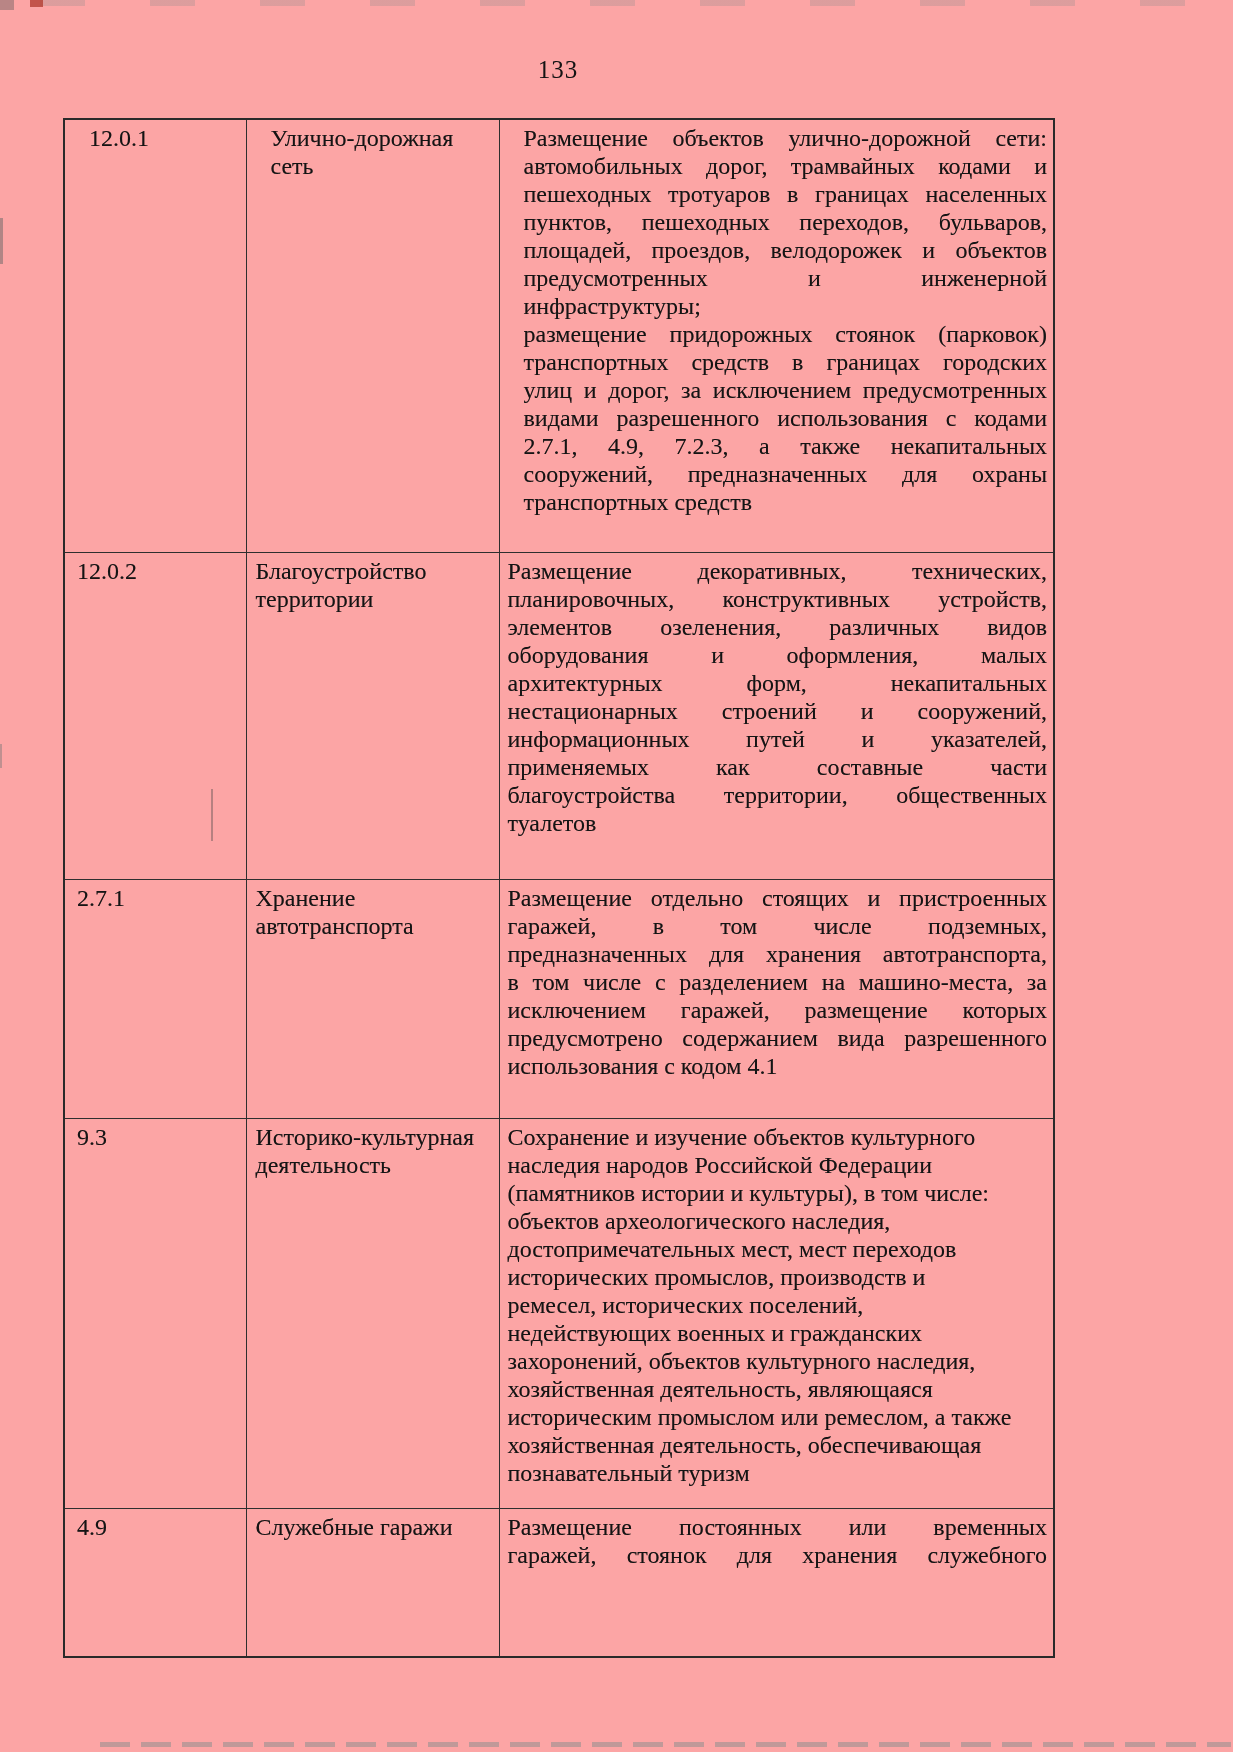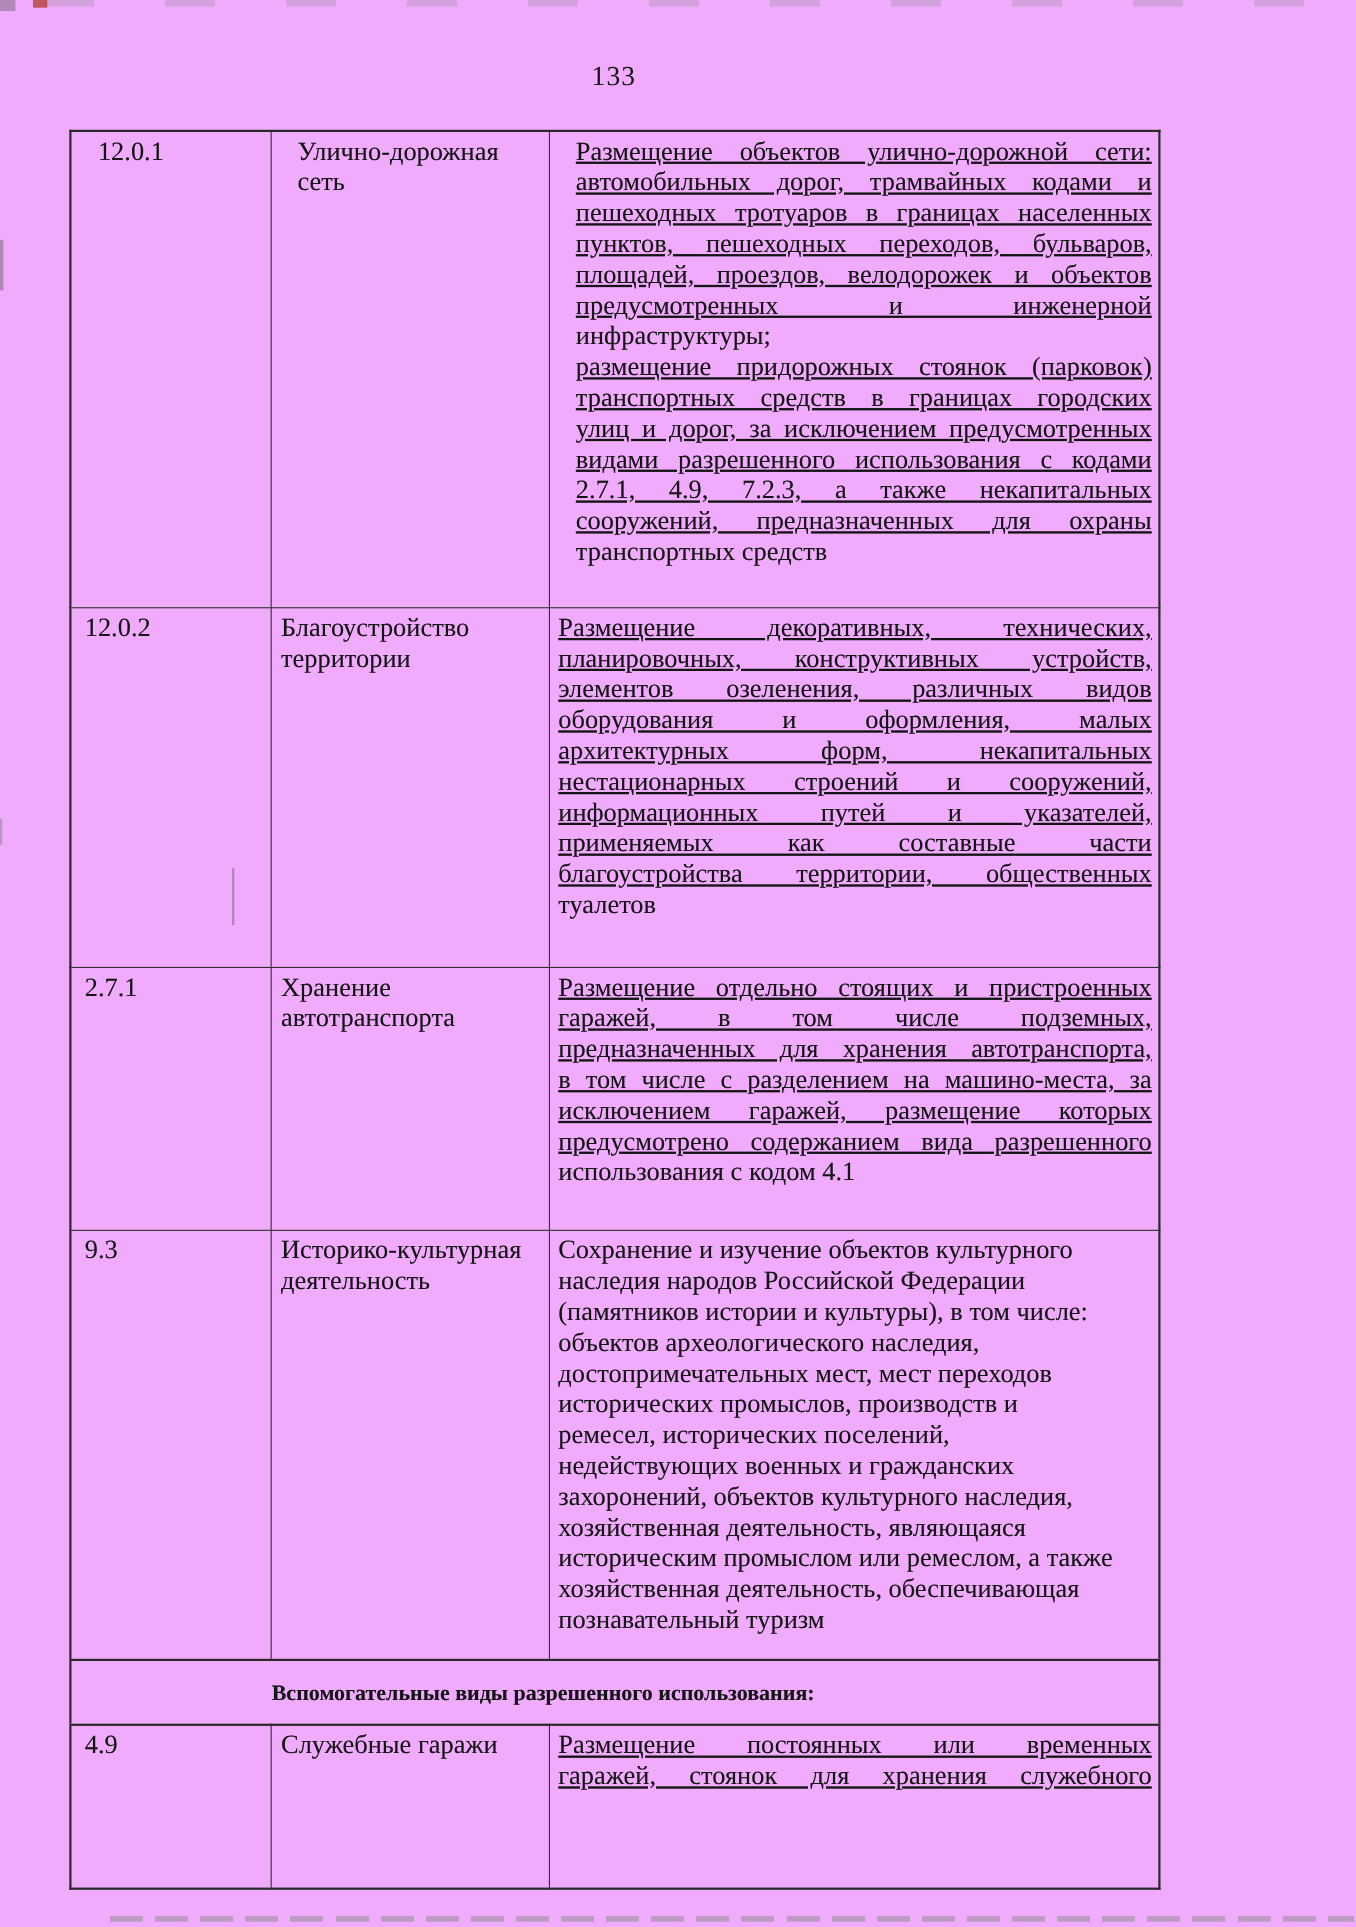--- a/index.html
+++ b/index.html
@@ -1,19 +1,19 @@
 <!DOCTYPE html>
 <html><head>
 <meta charset="utf-8">
 <style>
   html,body{margin:0;padding:0;background:#ffffff;}
   .page{
     position:relative;
     width:1233px;height:1752px;
-    background:#f0abfc;
+    background:#fca5a5;
     overflow:hidden;
     font-family:"Liberation Serif","DejaVu Serif",serif;
     color:#141414;
   }
   
   .art{position:absolute;pointer-events:none;}
   .top-smudge{left:40px;top:0;right:0;height:6px;
     background:repeating-linear-gradient(90deg,#8a8a8a 0 45px,transparent 45px 110px);
     opacity:.28;}
   .corner-mark{left:0;top:0;width:14px;height:10px;background:#555;opacity:.4;}
@@ -40,21 +40,21 @@
     vertical-align:top;
     text-shadow:0 0 .6px rgba(20,20,20,.35);
     overflow:hidden;
   }
   .doc-table{border:2px solid #2a2a2a;}
   .c-code{padding:4px 6px 4px 12px;}
   .c-name{padding:4px 6px 4px 9px;}
   .c-desc{padding:4px 6px 4px 8px;}
   .oneline{white-space:nowrap;letter-spacing:-0.3px;}
   .tl{min-height:28px;}
-  .jl{text-align:justify;text-align-last:justify;text-decoration:underline;}
+  .jl{text-align:justify;text-align-last:justify;}
   tr.h-carry td{height:74px;}
   tr.r-12-0-1 td{height:424px;padding-left:24px;}
   tr.r-12-0-2 td{height:318px;margin-top:12px;}
   tr.r-2-7-1 td{height:230px;}
   tr.r-9-3 td{height:381px;}
   tr.section-row td{
     height:53px;border-top:2px solid #2a2a2a;border-bottom:2px solid #2a2a2a;
     font-weight:bold;font-size:20px;vertical-align:middle;
     padding:2px 6px 2px 182px;
   }
@@ -159,23 +159,20 @@
               <div class="tl">недействующих военных и гражданских</div>
               <div class="tl">захоронений, объектов культурного наследия,</div>
               <div class="tl">хозяйственная деятельность, являющаяся</div>
               <div class="tl">историческим промыслом или ремеслом, а также</div>
               <div class="tl">хозяйственная деятельность, обеспечивающая</div>
               <div class="tl">познавательный туризм</div>
             </div>
       </td>
     </tr>
 
-    <tr class="section-row">
-      <td colspan="3">Вспомогательные виды разрешенного использования:</td>
-    </tr>
 
     <tr class="r-4-9">
       <td class="c-code">4.9</td>
       <td class="c-name">Служебные гаражи</td>
       <td class="c-desc">
         <div>
               <div class="tl jl">Размещение постоянных или временных</div>
               <div class="tl jl">гаражей, стоянок для хранения служебного</div>
             </div>
       </td>

